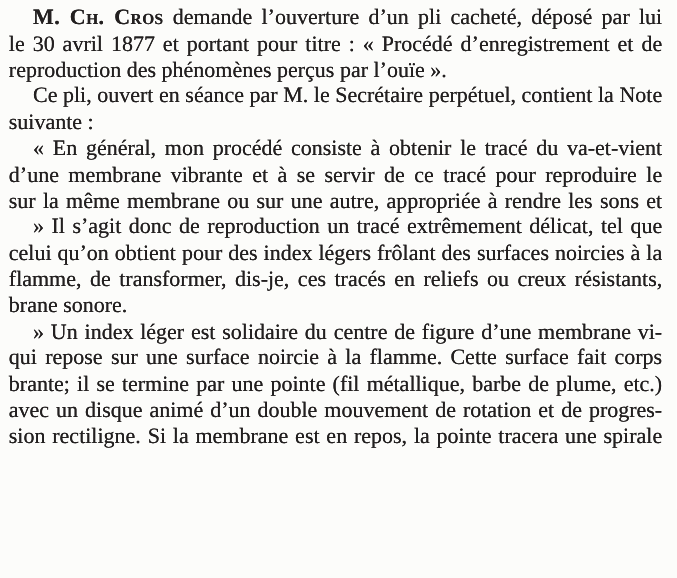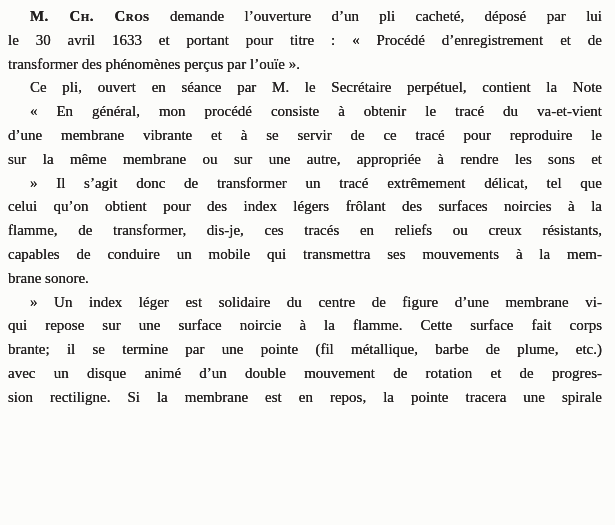--- a/index.html
+++ b/index.html
@@ -17,21 +17,21 @@
     inset: 0;
     background: #fcfcfa;
     font-family: "Liberation Serif", "DejaVu Serif", serif;
     color: #232020;
   }
   .text-block {
     position: absolute;
     left: 8px;
     top: 5px;
     width: 594px;
-    font-size: 15px;
+    font-size: 20px;
     line-height: 23.8px;
     text-shadow: 0 0 0.5px currentColor; 
   }
   .paragraph {
     margin: 0;
   }
   .line {
     text-align: justify;
     text-align-last: justify;
   }
@@ -47,36 +47,36 @@
     letter-spacing: 0.4px;
   }
 </style>
 </head>
 <body>
 
 <div class="page" style="background: rgb(252, 252, 250); color: rgb(35, 32, 32);">
   <div class="text-block">
       <div class="paragraph">
         <div class="line indent"><span class="lead">M. Ch. Cros</span> demande l’ouverture d’un pli cacheté, déposé par lui</div>
-        <div class="line">le 30 avril 1633 et portant pour titre : « Procédé d’enregistrement et de</div>
-        <div class="line short">transformer des phénomènes perçus par l’ouïe ».</div>
+        <div class="line">le 30 avril 1877 et portant pour titre : « Procédé d’enregistrement et de</div>
+        <div class="line short">reproduction des phénomènes perçus par l’ouïe ».</div>
       </div>
       <div class="paragraph">
         <div class="line indent">Ce pli, ouvert en séance par M. le Secrétaire perpétuel, contient la Note</div>
+        <div class="line short">suivante :</div>
       </div>
       <div class="paragraph">
         <div class="line indent">« En général, mon procédé consiste à obtenir le tracé du va-et-vient</div>
         <div class="line">d’une membrane vibrante et à se servir de ce tracé pour reproduire le</div>
         <div class="line">sur la même membrane ou sur une autre, appropriée à rendre les sons et</div>
       </div>
       <div class="paragraph">
-        <div class="line indent">» Il s’agit donc de transformer un tracé extrêmement délicat, tel que</div>
+        <div class="line indent">» Il s’agit donc de reproduction un tracé extrêmement délicat, tel que</div>
         <div class="line">celui qu’on obtient pour des index légers frôlant des surfaces noircies à la</div>
         <div class="line">flamme, de transformer, dis-je, ces tracés en reliefs ou creux résistants,</div>
-        <div class="line">capables de conduire un mobile qui transmettra ses mouvements à la mem-</div>
         <div class="line short">brane sonore.</div>
       </div>
       <div class="paragraph">
         <div class="line indent">» Un index léger est solidaire du centre de figure d’une membrane vi-</div>
         <div class="line">qui repose sur une surface noircie à la flamme. Cette surface fait corps</div>
         <div class="line">brante; il se termine par une pointe (fil métallique, barbe de plume, etc.)</div>
         <div class="line">avec un disque animé d’un double mouvement de rotation et de progres-</div>
         <div class="line">sion rectiligne. Si la membrane est en repos, la pointe tracera une spirale</div>
       </div>
     </div>

